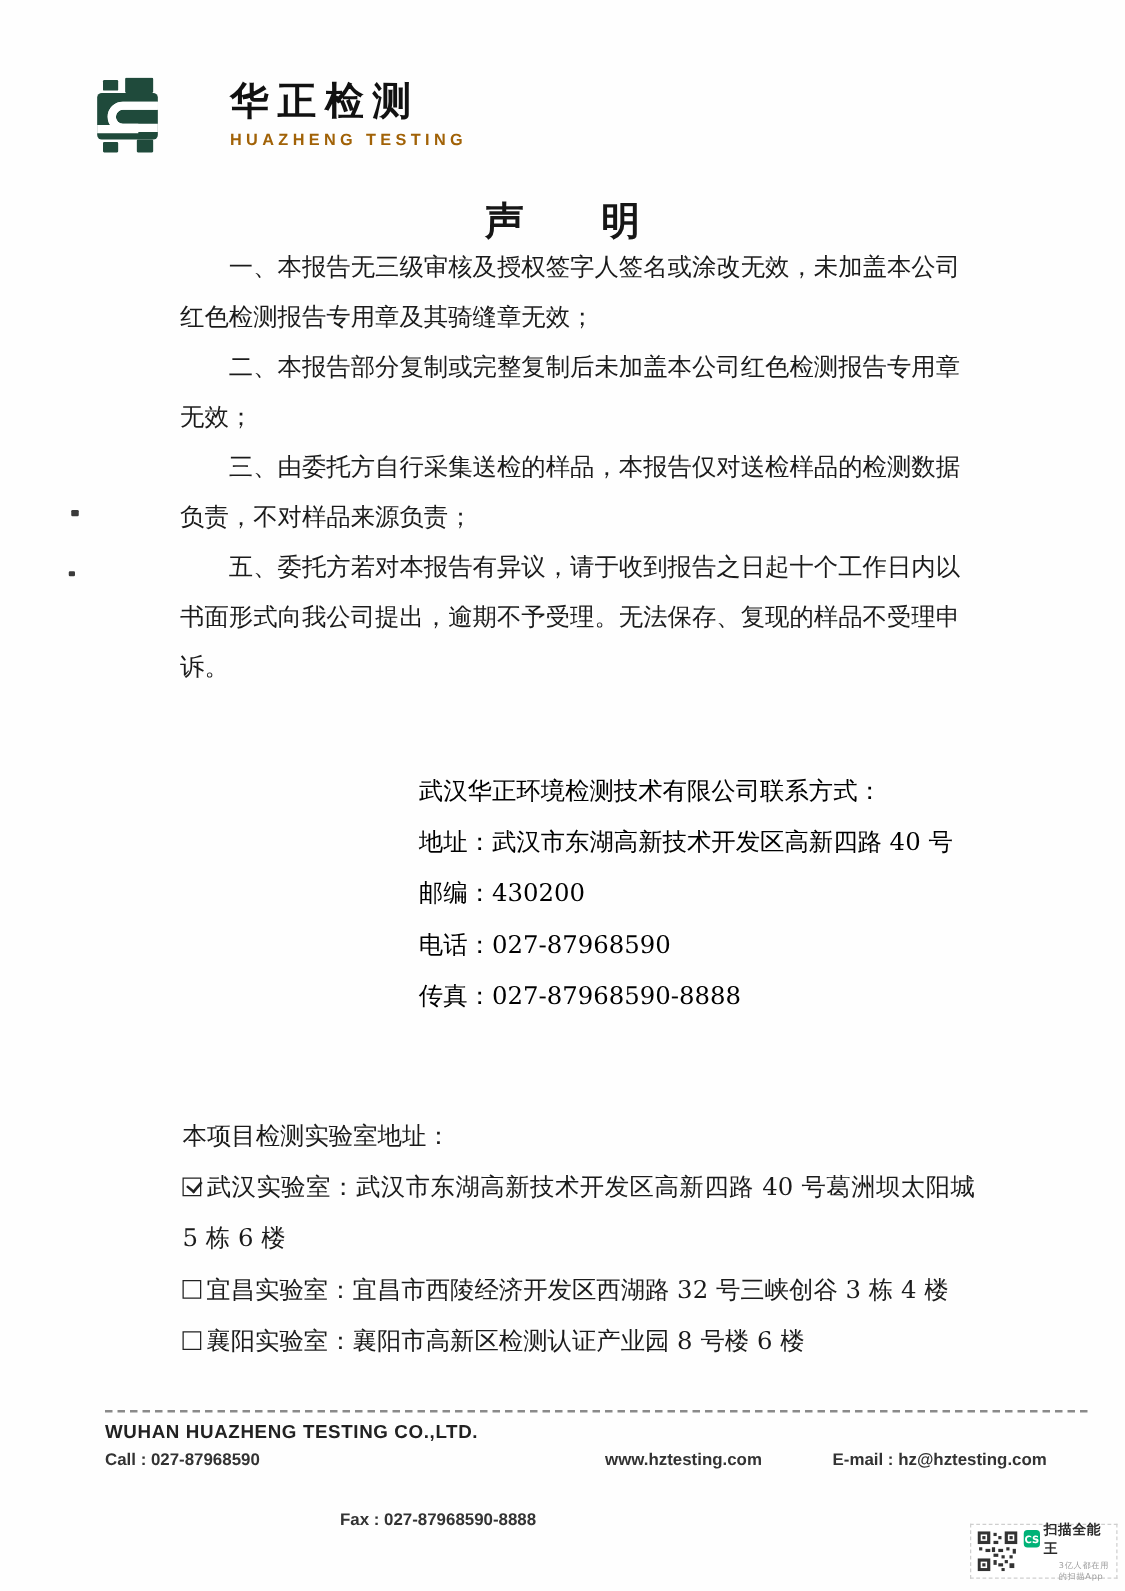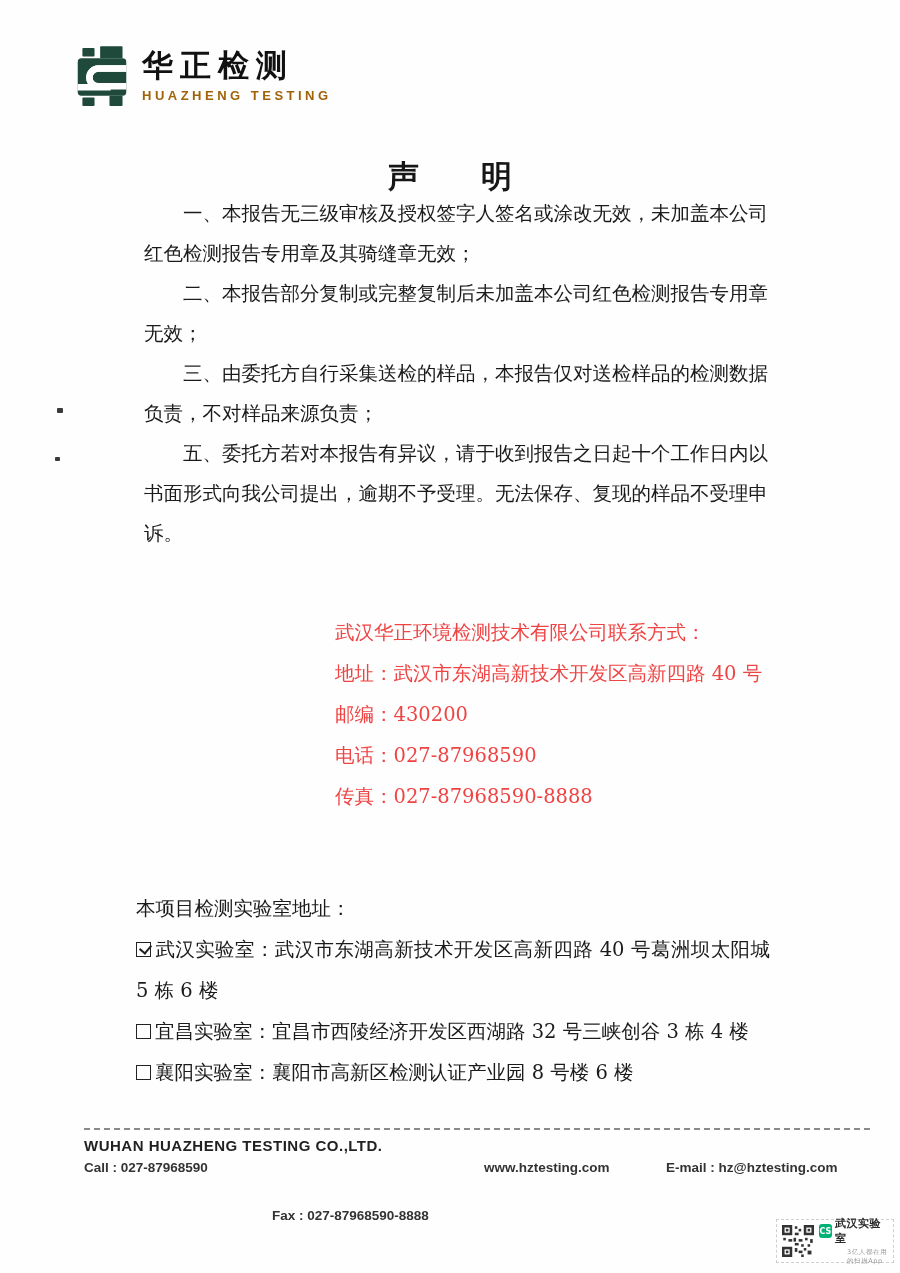--- a/index.html
+++ b/index.html
@@ -8,21 +8,21 @@
 
   .page {
     position: absolute; inset: 0;
     width: 900px; height: 1273px;
     background: #fefefe;
     font-family: "DejaVu Serif", "Liberation Serif", serif;
     color: #1c1c1c;
   }
 
   
-  .logo { position: absolute; left: 74px; top: 46px; display: flex; align-items: flex-start; }
+  .logo { position: absolute; left: 74px; top: 62px; display: flex; align-items: flex-start; gap: 42px; }
   .logo-mark { width: 56px; height: 62px; }
   .logo-text { margin-left: 12px; padding-top: 2px; }
   .logo-cn {
     font-size: 31px; font-weight: bold; letter-spacing: 7px;
     color: #111; line-height: 1.1;
     font-family: "DejaVu Sans", "Liberation Sans", sans-serif;
   }
   .logo-en {
     font-size: 13px; font-weight: bold; letter-spacing: 3.5px;
     color: #a16207; margin-top: 6px;
@@ -40,28 +40,28 @@
   .statements {
     position: absolute; left: 144px; top: 194px; width: 624px;
     font-size: 19.5px; line-height: 40px; text-align: justify;
     color: #1b1b1b;
   }
   .statements p { text-indent: 2em; margin: 0; }
 
   
   .contact {
     position: absolute; left: 335px; top: 612px;
-    font-size: 19.5px; line-height: 41px; color: #ef4444;
+    font-size: 19.5px; line-height: 41px; color: #000000;
     white-space: nowrap;
   }
   .contact .indent2 { padding-left: 57px; }
 
   
   .labs {
-    position: absolute; left: 136px; top: 888px; width: 634px;
+    position: absolute; left: 146px; top: 888px; width: 634px;
     font-size: 19.5px; line-height: 41px; color: #1b1b1b;
     text-align: justify;
   }
   .lab-row { margin: 0; }
   .checkbox {
     display: inline-block; width: 15px; height: 15px;
     border: 1.6px solid #222; margin-right: 4px; vertical-align: -1px;
     position: relative; background: #fff;
   }
   .checkbox.checked::after {
@@ -193,21 +193,21 @@
         <rect x="10" y="18" width="2" height="3"></rect>
           <rect x="13" y="20" width="3" height="2"></rect>
           <rect x="17" y="18" width="2" height="2"></rect>
         <rect x="20" y="20" width="3" height="3"></rect>
           <rect x="15" y="23" width="2" height="2"></rect>
       </g>
     </svg>
     <div class="wm-right">
       <div class="wm-top">
         <span class="wm-badge">CS</span>
-        <span class="wm-name">武汉实验室</span>
+        <span class="wm-name">扫描全能王</span>
       </div>
       <div class="wm-tagline">3亿人都在用的扫描App</div>
     </div>
   </div>
 
   <div class="speck speck-1"></div>
   <div class="speck speck-2"></div>
 
 </div>
 

